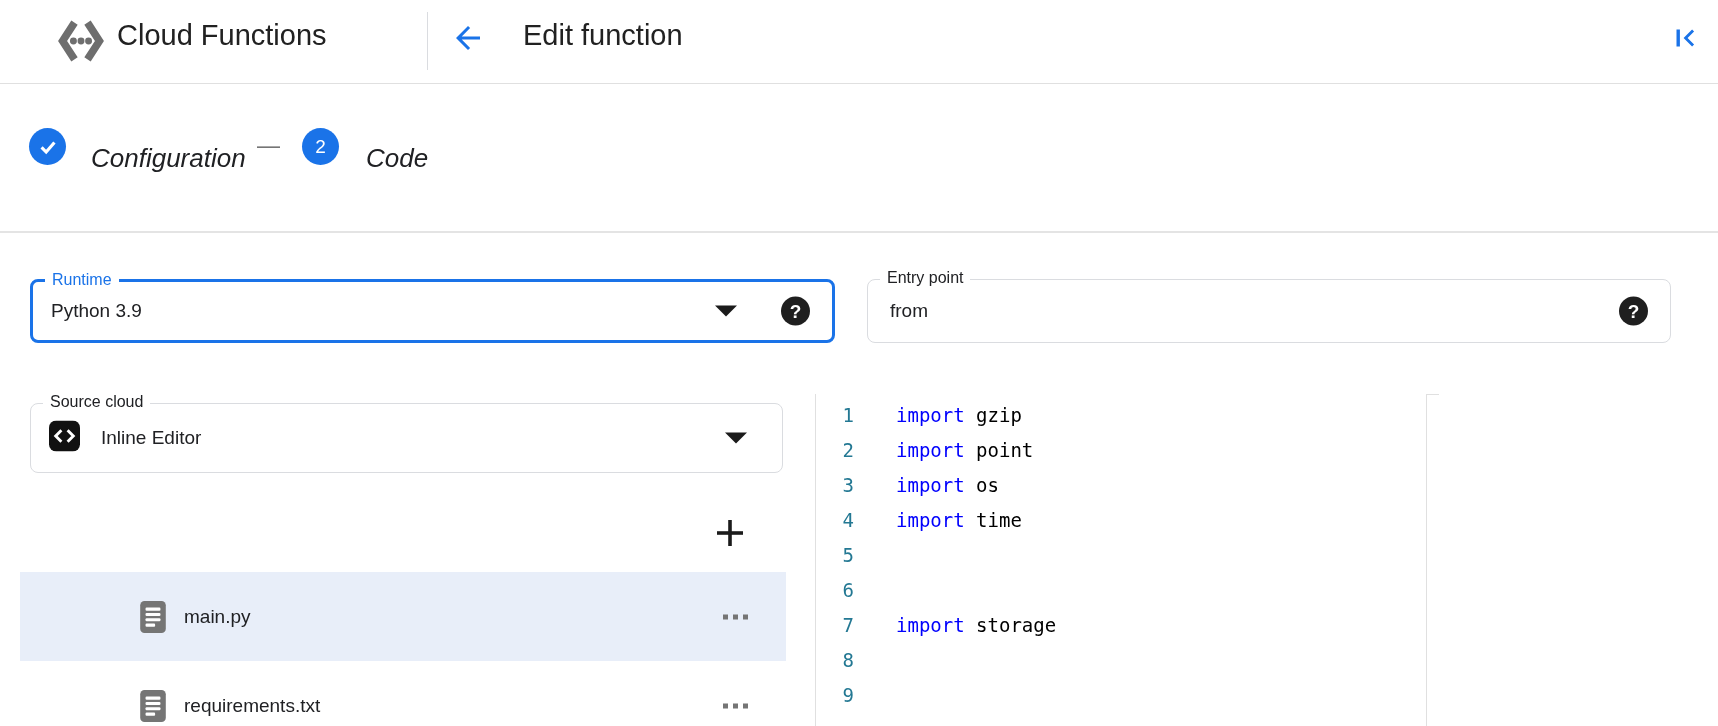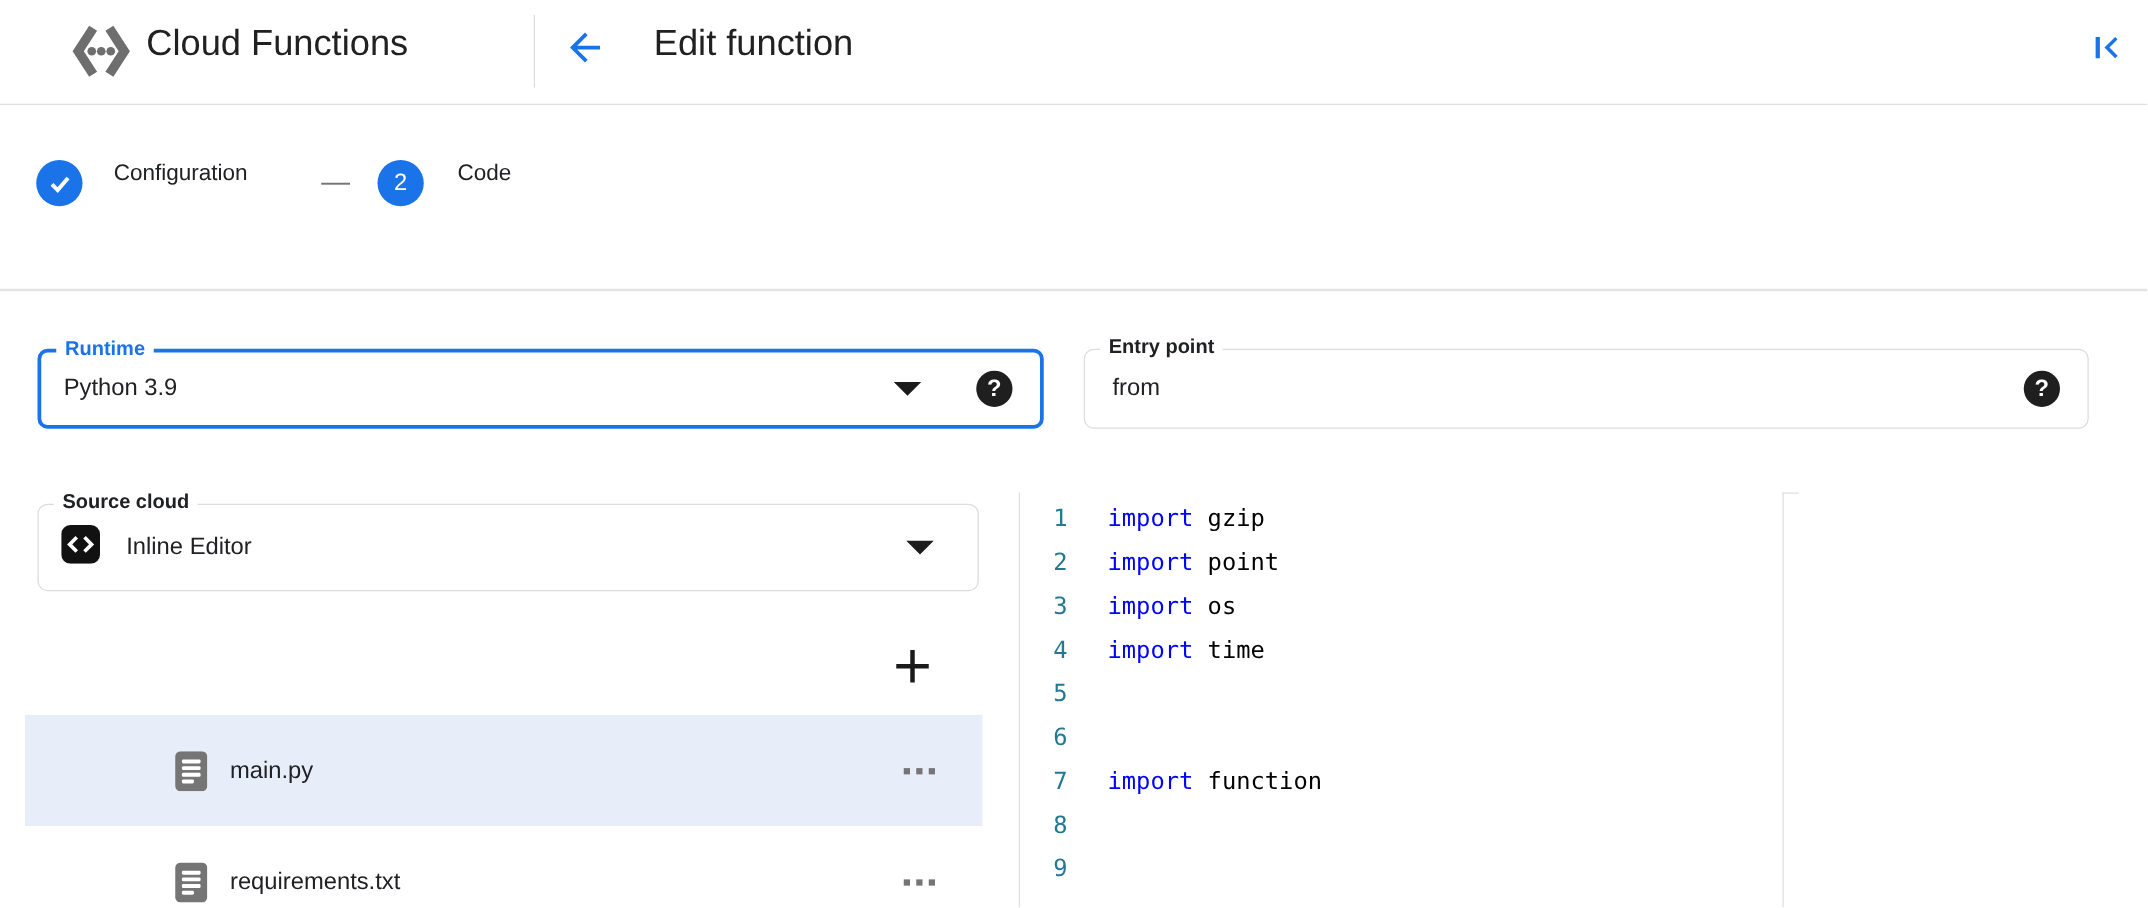--- a/index.html
+++ b/index.html
@@ -14,29 +14,29 @@
   .app-title { position: absolute; left: 117px; top: 19px; font-size: 29px; color: #212121; }
   .page-title { position: absolute; left: 523px; top: 19px; font-size: 29px; color: #212121; text-align: right; }
   .hdr-divider { position: absolute; left: 427px; top: 12px; width: 1px; height: 58px; background: #dadce0; }
   .icon-btn { cursor: pointer; background: none; border: none; }
 
   
   #stepper { position: absolute; left: 0; top: 128px; width: 1718px; height: 60px; }
   .step-circle { position: absolute; width: 37px; height: 37px; border-radius: 50%;
                  background: #1a73e8; display: flex; align-items: center; justify-content: center; }
   .step-circle .num { color: #fff; font-size: 19px; }
-  .step-label { position: absolute; top: 0; font-size: 18px; color: #202124; }
+  .step-label { position: absolute; top: 15px; font-size: 26px; color: #202124; font-style: italic; }
   .step-sep { position: absolute; top: 4px; font-size: 23px; color: #757575; }
 
   .section-divider { position: absolute; left: 0; top: 231px; width: 1718px; height: 2px; background: #e4e4e4; }
 
   
   .field-box { position: absolute; border-radius: 8px; background: #fff; }
   .field-label { position: absolute; top: -11px; left: 12px; background: #fff;
-                 padding: 0 7px; font-size: 16px; font-weight: bold; color: #202124; white-space: nowrap; }
+                 padding: 0 7px; font-size: 16px; font-weight: normal; color: #202124; white-space: nowrap; }
   .field-value { position: absolute; left: 18px; top: 50%; transform: translateY(-50%); font-size: 19px; color: #202124; text-align: right; }
   #runtime-box { left: 30px; top: 279px; width: 805px; height: 64px; border: 3px solid #1a73e8; }
   #runtime-box .field-label { color: #1a73e8; }
   #entry-box { left: 867px; top: 279px; width: 804px; height: 64px; border: 1px solid #dadce0; }
   #source-box { left: 30px; top: 403px; width: 753px; height: 70px; border: 1px solid #dadce0; }
   .dd-arrow { position: absolute; top: 50%; transform: translateY(-50%); width: 0; height: 0;
               border-left: 11px solid transparent; border-right: 11px solid transparent;
               border-top: 11px solid #1b1b1b; cursor: pointer; }
   .help-circle { position: absolute; top: 50%; transform: translateY(-50%); width: 29px; height: 29px;
                  border-radius: 50%; background: #1f1f1f; color: #fff; font-size: 19px; font-weight: bold;
@@ -56,21 +56,21 @@
           display: flex; gap: 5px; cursor: pointer; }
   .more i { width: 5px; height: 5px; background: #757575; display: block; }
 
   
   #editor { position: absolute; left: 815px; top: 394px; width: 903px; height: 332px;
             border-left: 1px solid #e0e0e0; background: #fff; }
   #code-lines { position: absolute; left: 0; top: 3px; width: 100%; cursor: text; }
   .code-line { display: flex; height: 35px; align-items: center;
                font-family: "DejaVu Sans Mono", monospace; font-size: 19px; }
   .ln { width: 38px; text-align: right; color: #237893; flex: 0 0 38px; }
-  .lc { margin-left: 32px; white-space: pre; color: #000; text-align: center; }
+  .lc { margin-left: 42px; white-space: pre; color: #000; text-align: center; }
   .kw { color: #0101fd; }
   #scrollbar-track { position: absolute; right: 0; top: 394px; width: 13px; height: 332px;
                      border-left: 1px solid #e0e0e0; border-top: 1px solid #e0e0e0; background: #fff; cursor: pointer; }
 </style>
 </head>
 <body>
 
 <div id="root">
 
   <div id="header">
@@ -204,21 +204,21 @@
         </div>
         <div class="code-line">
           <span class="ln">5</span>
           <span class="lc"></span>
         </div>
         <div class="code-line">
           <span class="ln">6</span>
         </div>
         <div class="code-line">
           <span class="ln">7</span>
-          <span class="lc"><span class="kw">import</span><span> function</span></span>
+          <span class="lc"><span class="kw">import</span><span> storage</span></span>
         </div>
         <div class="code-line">
           <span class="ln">8</span>
           <span class="lc"></span>
         </div>
         <div class="code-line">
           <span class="ln">9</span>
           <span class="lc"></span>
         </div>
       </div>

